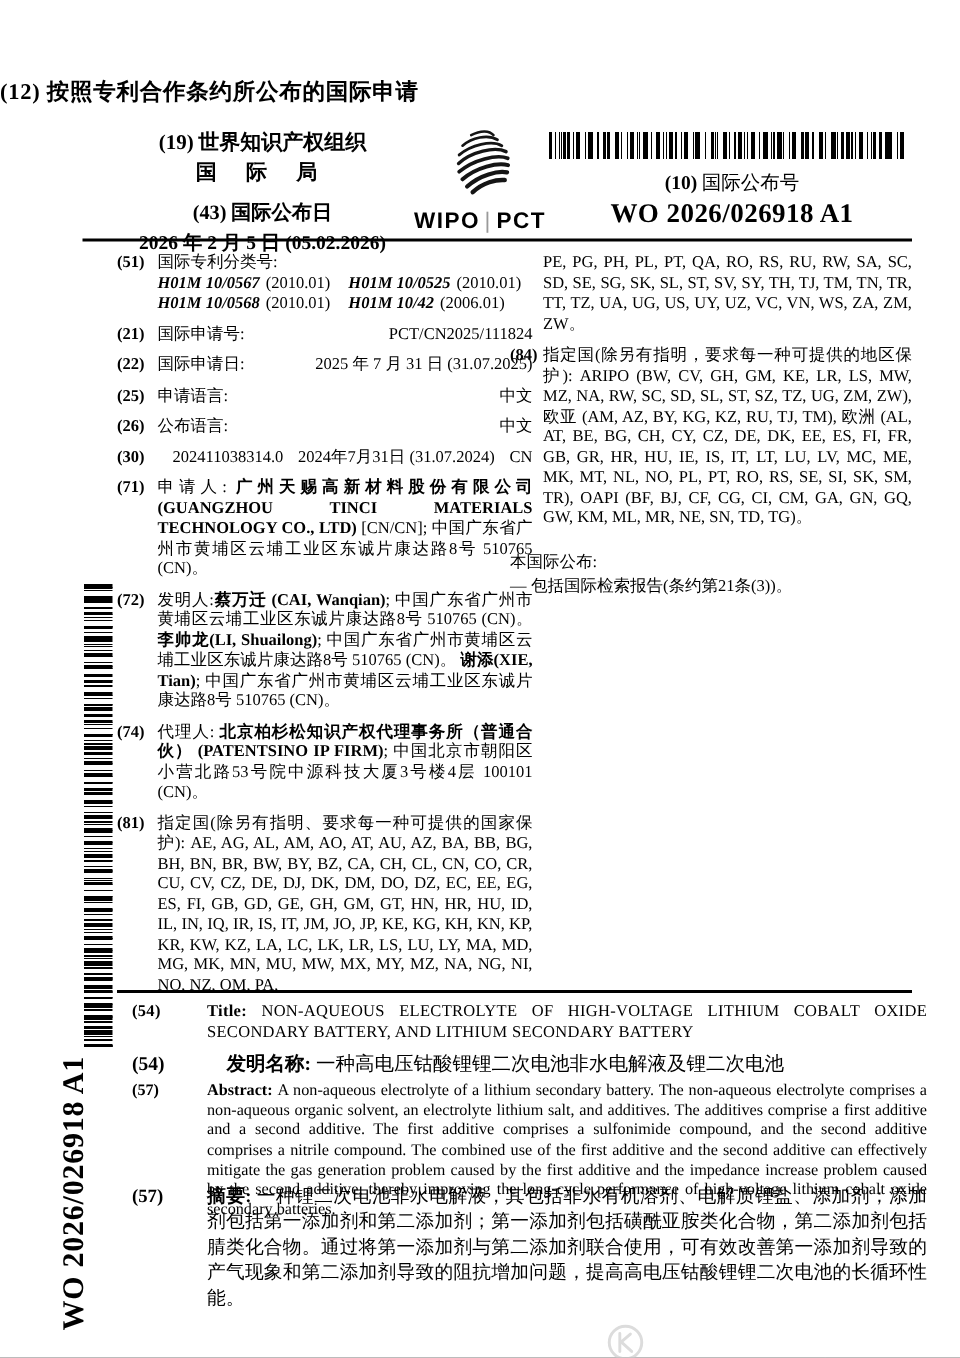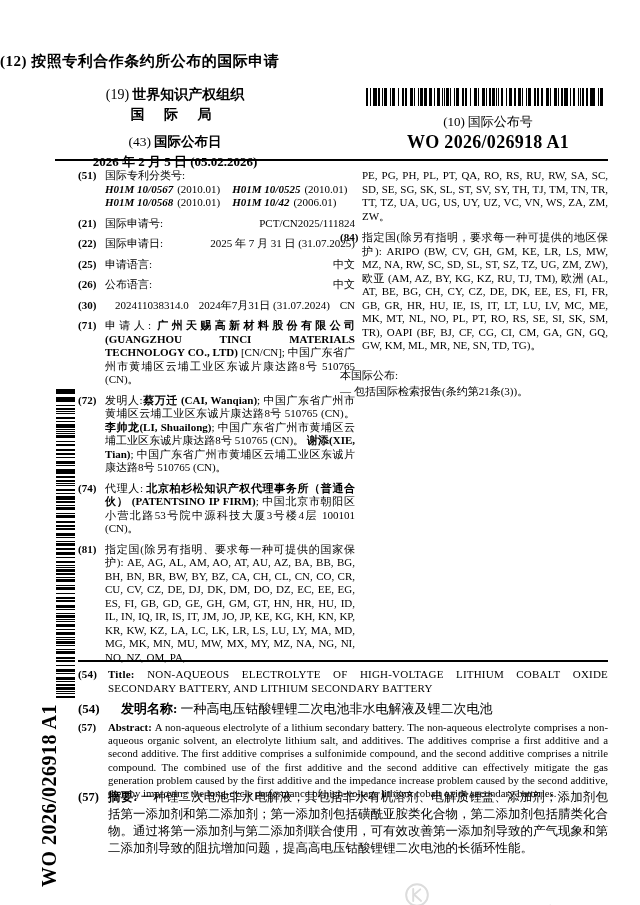--- a/index.html
+++ b/index.html
@@ -8,21 +8,21 @@
     font-family:"Liberation Serif","DejaVu Serif",serif;color:#000;overflow:hidden;
   }
   
   .h12{position:absolute;top:52px;left:0;right:0;text-align:left;
        font-size:15px;font-weight:bold;letter-spacing:0.5px;}
   .hdr-left{position:absolute;top:86px;left:72px;width:206px;text-align:center;}
   .hdr-left .l1{font-size:14px;font-weight:bold;}
   .hdr-left .l2{font-size:14px;font-weight:bold;letter-spacing:8px;margin-top:2px;}
   .hdr-left .l3{font-size:13.5px;font-weight:bold;margin-top:9px;}
   .hdr-left .l4{font-size:13px;font-weight:bold;margin-top:2px;}
-  .inum{font-weight:normal;margin-right:3px;}
+  .inum{font-weight:bold;margin-right:3px;}
   .wipo-block{position:absolute;top:84px;left:270px;width:100px;text-align:center;}
   .wipo-globe{display:block;margin:0 auto;}
   .wipo-text{font-family:"Liberation Sans","DejaVu Sans",sans-serif;font-weight:bold;
              font-size:15px;letter-spacing:1px;margin-top:1px;}
   .wipo-sep{color:#9a9a9a;font-weight:normal;padding:0 3px;}
   .barcode-top{position:absolute;top:88px;left:366px;width:238px;height:18px;background-color:#fff;
     background-image:
       repeating-linear-gradient(90deg,#000 0 1px,transparent 1px 4px),
       repeating-linear-gradient(90deg,#000 0 2px,transparent 2px 9px),
       repeating-linear-gradient(90deg,#000 0 1px,transparent 1px 6.5px);}
@@ -52,21 +52,21 @@
   .barcode-left{position:absolute;top:388px;left:56px;width:19px;height:310px;background-color:#fff;
     background-image:
       repeating-linear-gradient(0deg,#000 0 1px,transparent 1px 4px),
       repeating-linear-gradient(0deg,#000 0 2px,transparent 2px 9px),
       repeating-linear-gradient(0deg,#000 0 1px,transparent 1px 6.5px);}
   .side-pubnum{position:absolute;left:38px;top:682px;height:205px;width:30px;
     writing-mode:vertical-rl;transform:rotate(180deg);
     font-size:20px;font-weight:bold;letter-spacing:0.5px;text-align:left;}
   
   .rule-mid{position:absolute;top:660px;left:78px;width:530px;height:2px;background:#000;}
-  .sec{position:absolute;left:78px;width:530px;display:flex;}
+  .sec{position:absolute;left:88px;width:530px;display:flex;gap:20px;}
   .sec .fnum{width:30px;}
   .t54en{top:668px;font-size:11px;line-height:13.5px;letter-spacing:0.2px;}
   .t54cn{top:701px;font-size:13px;line-height:16px;}
   .t54cn .b{font-weight:bold;margin-left:13px;}
   .a57en{top:721px;font-size:10.8px;line-height:13.2px;}
   .a57cn{top:789px;font-size:12.5px;line-height:17px;}
   
   .watermark{position:absolute;top:861px;right:14px;display:flex;align-items:center;gap:7px;}
   .wm-text{font-family:"Liberation Sans","DejaVu Sans",sans-serif;font-size:19px;font-weight:bold;
     color:#dcdcdc;letter-spacing:2px;text-shadow:0 1px 0 #ffffff,0 -1px 0 #c9c9c9;margin-top:42px;}
@@ -78,20 +78,35 @@
 
   <div class="h12">(12) 按照专利合作条约所公布的国际申请</div>
 
   <div class="hdr-left">
     <div class="l1"><span class="inum">(19)</span><span>世界知识产权组织</span></div>
     <div class="l2">国 际 局</div>
     <div class="l3"><span class="inum">(43)</span><span>国际公布日</span></div>
     <div class="l4">2026 年 2 月 5 日 (05.02.2026)</div>
   </div>
 
+  <div class="wipo-block">
+    <svg class="wipo-globe" width="58" height="54" viewBox="0 0 64 58">
+      <g transform="rotate(-14 32 28)" stroke="#151515" fill="none" stroke-linecap="round">
+        <path d="M31 5 C39 3 45 5 47 9" stroke-width="1.8"></path>
+        <path d="M23 11 C31 7 43 7 49 13" stroke-width="2.0"></path>
+        <path d="M19 17 C29 12 45 12 51 18" stroke-width="2.2"></path>
+        <path d="M17 23 C28 17 46 17 53 23" stroke-width="2.5"></path>
+        <path d="M16 29 C28 23 46 23 53 28" stroke-width="2.7"></path>
+        <path d="M17 35 C29 29 45 29 52 33" stroke-width="2.9"></path>
+        <path d="M19 41 C30 35 44 35 50 38" stroke-width="3.1"></path>
+        <path d="M22 46 C31 41 41 41 47 43" stroke-width="3.3"></path>
+      </g>
+    </svg>
+    <div class="wipo-text"><span>WIPO</span><span class="wipo-sep">|</span><span>PCT</span></div>
+  </div>
 
   <div class="barcode-top"></div>
   <div class="f10">
     <div class="lab"><span class="inum">(10)</span><span>国际公布号</span></div>
     <div class="val">WO 2026/026918 A1</div>
   </div>
 
   <div class="rule-top"></div>
 
   <div class="col-left">

